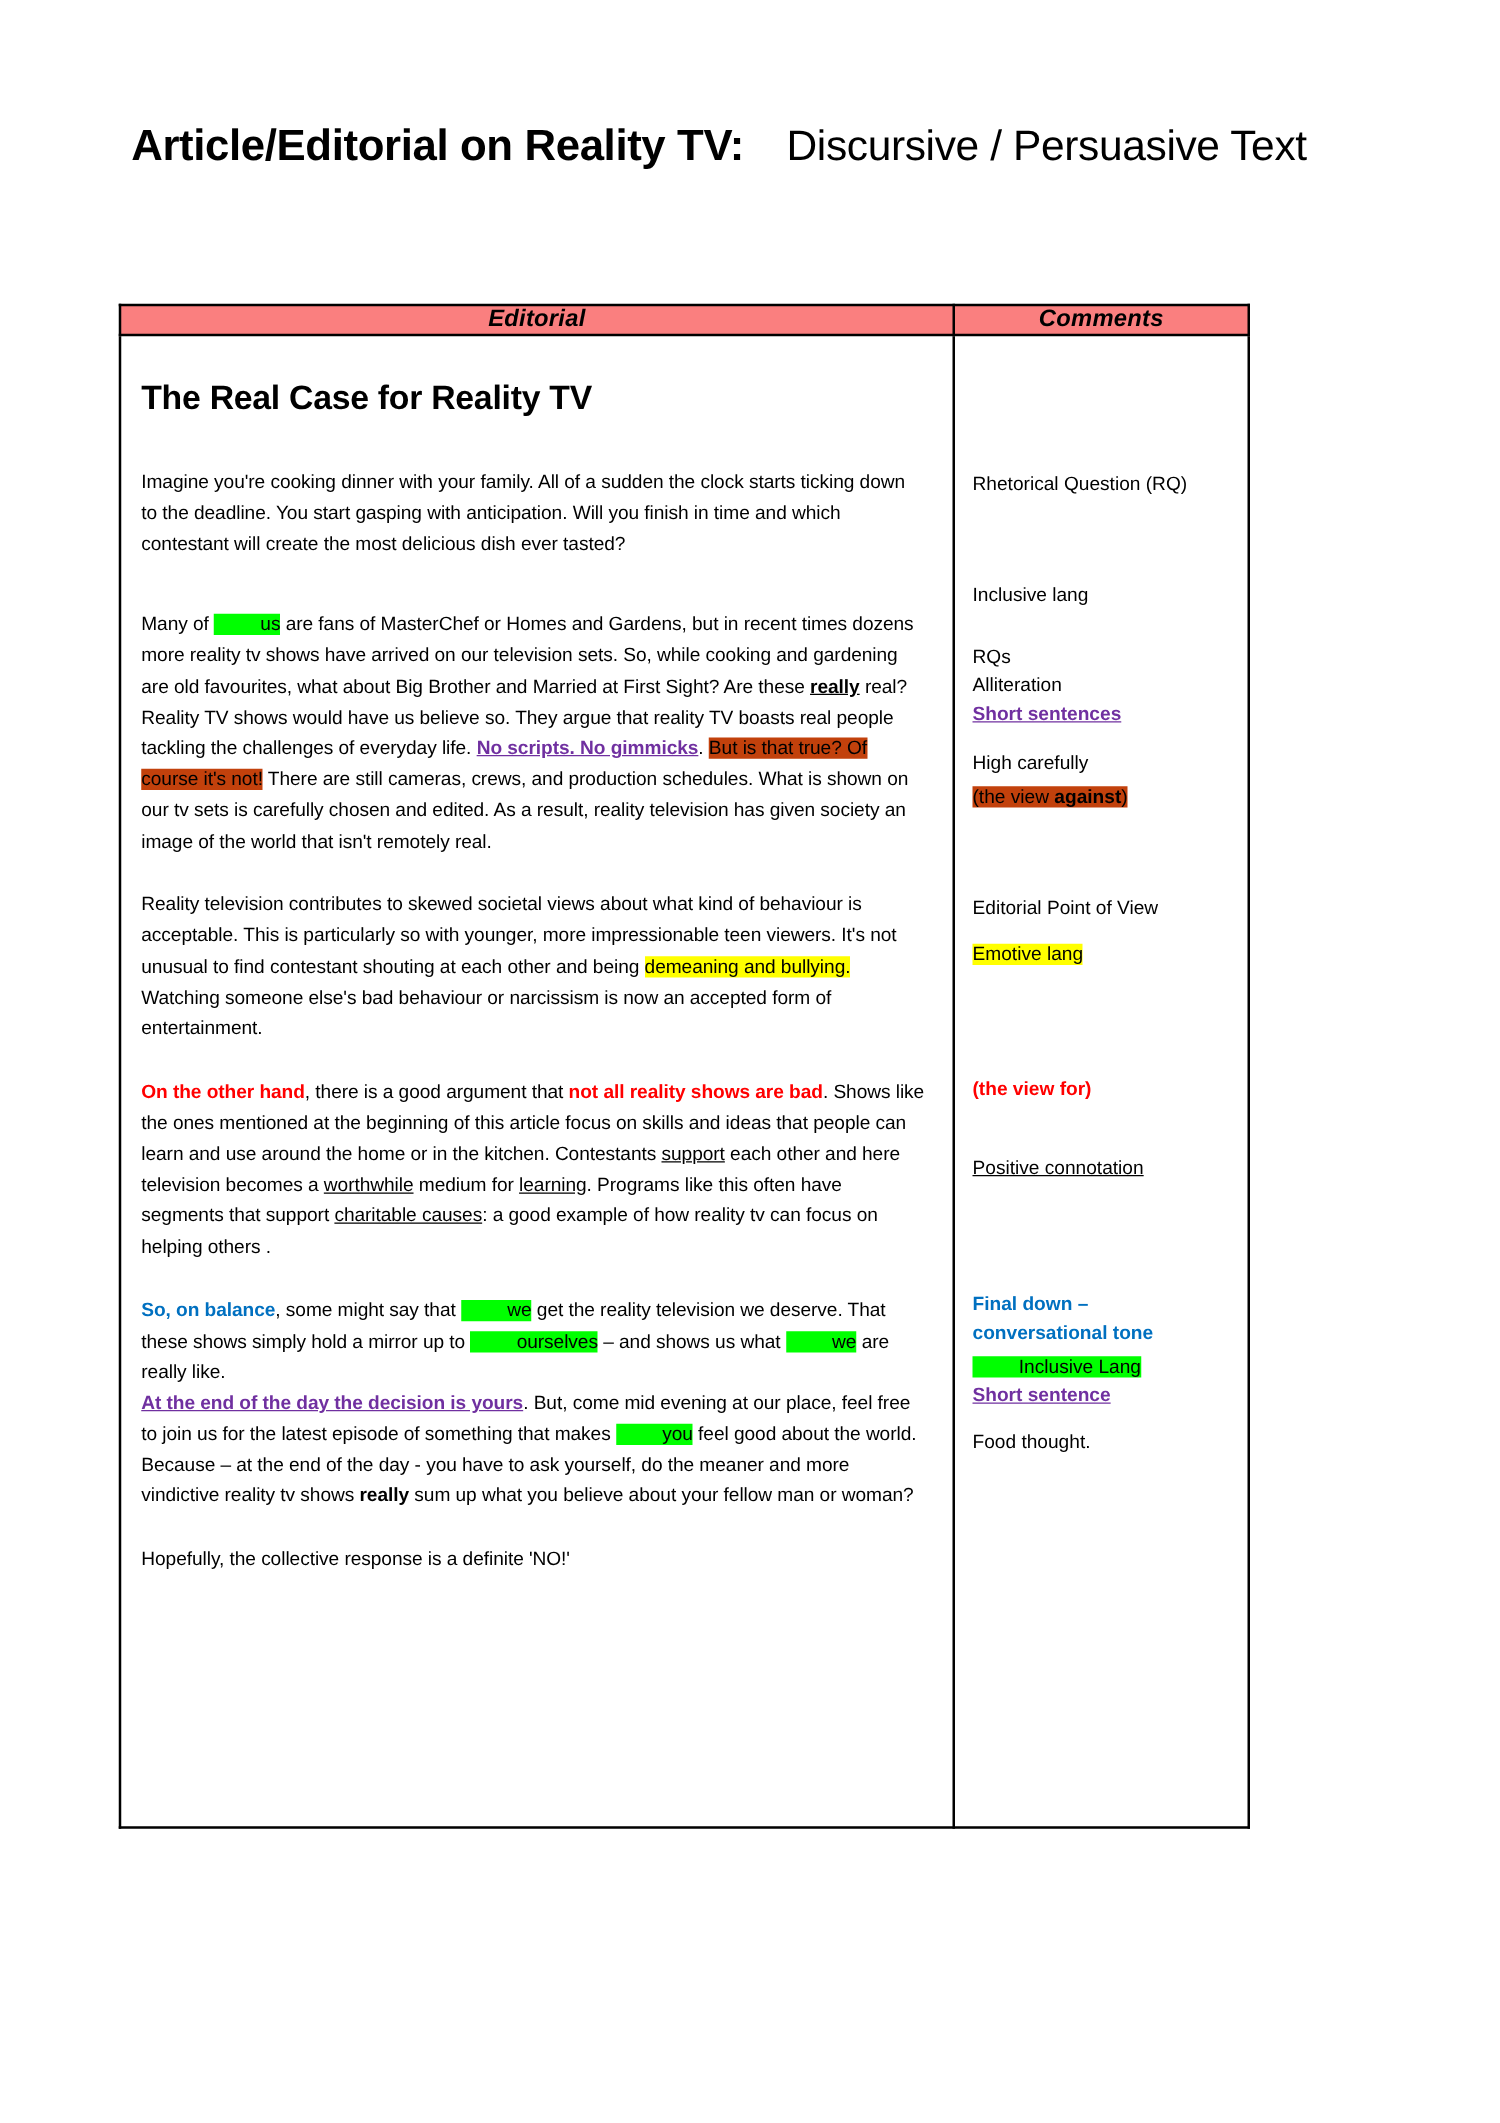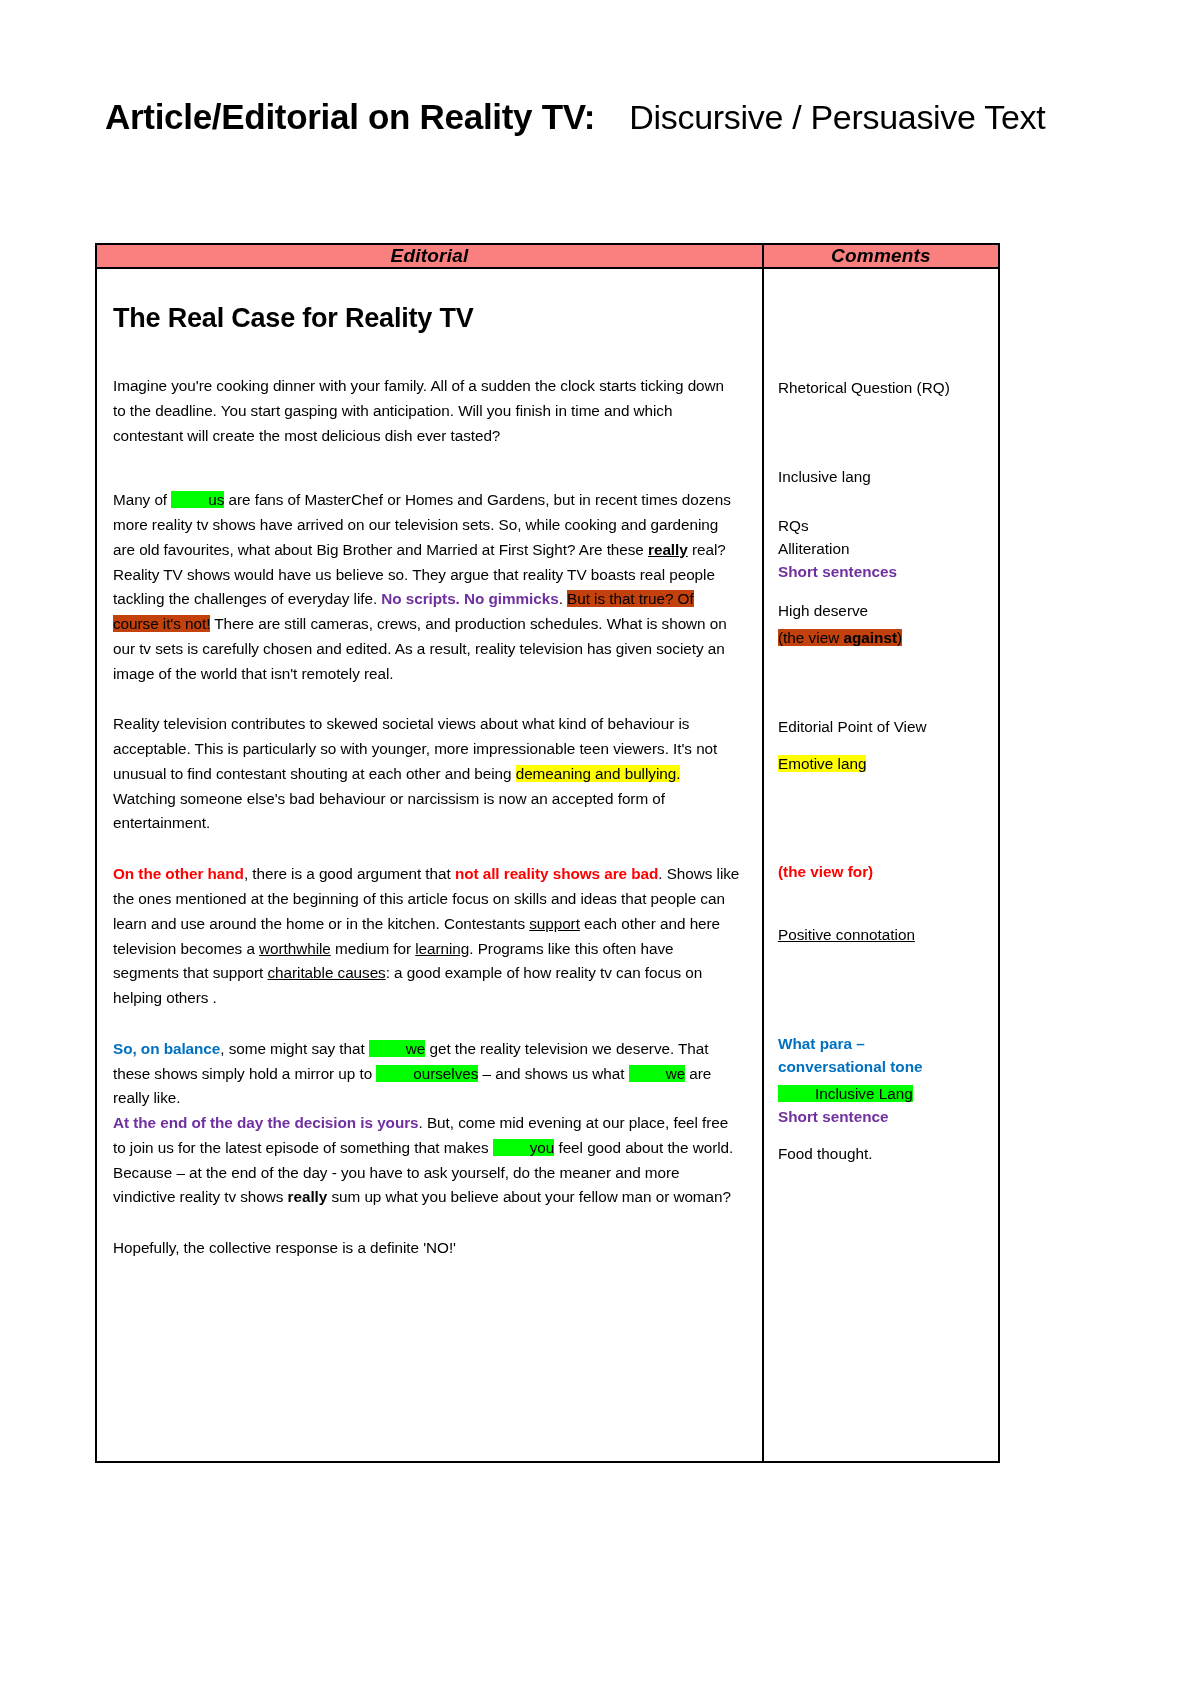--- a/index.html
+++ b/index.html
@@ -111,21 +111,21 @@
   .cmt-spacer-xl { height: 86px; }
   .cmt-spacer-lg { height: 66px; }
   .cmt-spacer-md { height: 40px; }
   .cmt-spacer-sm { height: 26px; }
   .cmt-spacer-xs { height: 16px; }
 
   
   .hl-green  { background: #00FF00; padding-left: 37px; }
   .hl-yellow { background: #FFFF00; }
   .hl-cyan   { background: #c2410c; }
-  .t-purple  { color: #7030A0; font-weight: bold; }
+  .t-purple  { color: #7030A0; font-weight: bold; text-decoration: underline; }
   .t-red     { color: #FF0000; font-weight: bold; }
   .t-blue    { color: #0070C0; font-weight: bold; }
   .b-under   { font-weight: bold; text-decoration: underline; }
   .under     { text-decoration: underline; }
   .bold      { font-weight: bold; }
 </style>
 </head>
 <body>
 
 <div class="page">
@@ -193,21 +193,21 @@
           <p class="comment-line">Inclusive lang</p>
 
           <div class="cmt-spacer-sm"></div>
 
           <p class="comment-line">RQs</p>
           <p class="comment-line">Alliteration</p>
           <p class="comment-line t-purple">Short sentences</p>
 
           <div class="cmt-spacer-xs"></div>
 
-          <p class="comment-line">High deserve</p>
+          <p class="comment-line">High carefully</p>
 
           <div class="spacer-tiny"></div>
 
           <p class="comment-line"><span class="hl-cyan"><span>(the view </span><span class="bold">against</span><span>)</span></span></p>
 
           <div class="cmt-spacer-lg"></div>
 
           <p class="comment-line">Editorial Point of View</p>
 
           <div class="spacer-xs"></div>
@@ -217,21 +217,21 @@
           <div class="cmt-spacer-xl"></div>
 
           <p class="comment-line t-red">(the view for)</p>
 
           <div class="cmt-spacer-md"></div>
 
           <p class="comment-line under">Positive connotation</p>
 
           <div class="cmt-spacer-xl"></div>
 
-          <p class="comment-line t-blue">What para –</p>
+          <p class="comment-line t-blue">Final down –</p>
           <p class="comment-line t-blue">conversational tone</p>
 
           <div class="spacer-tiny"></div>
 
           <p class="comment-line"><span class="hl-green">Inclusive Lang</span></p>
           <p class="comment-line t-purple">Short sentence</p>
 
           <div class="spacer-xs"></div>
 
           <p class="comment-line">Food thought.</p>

